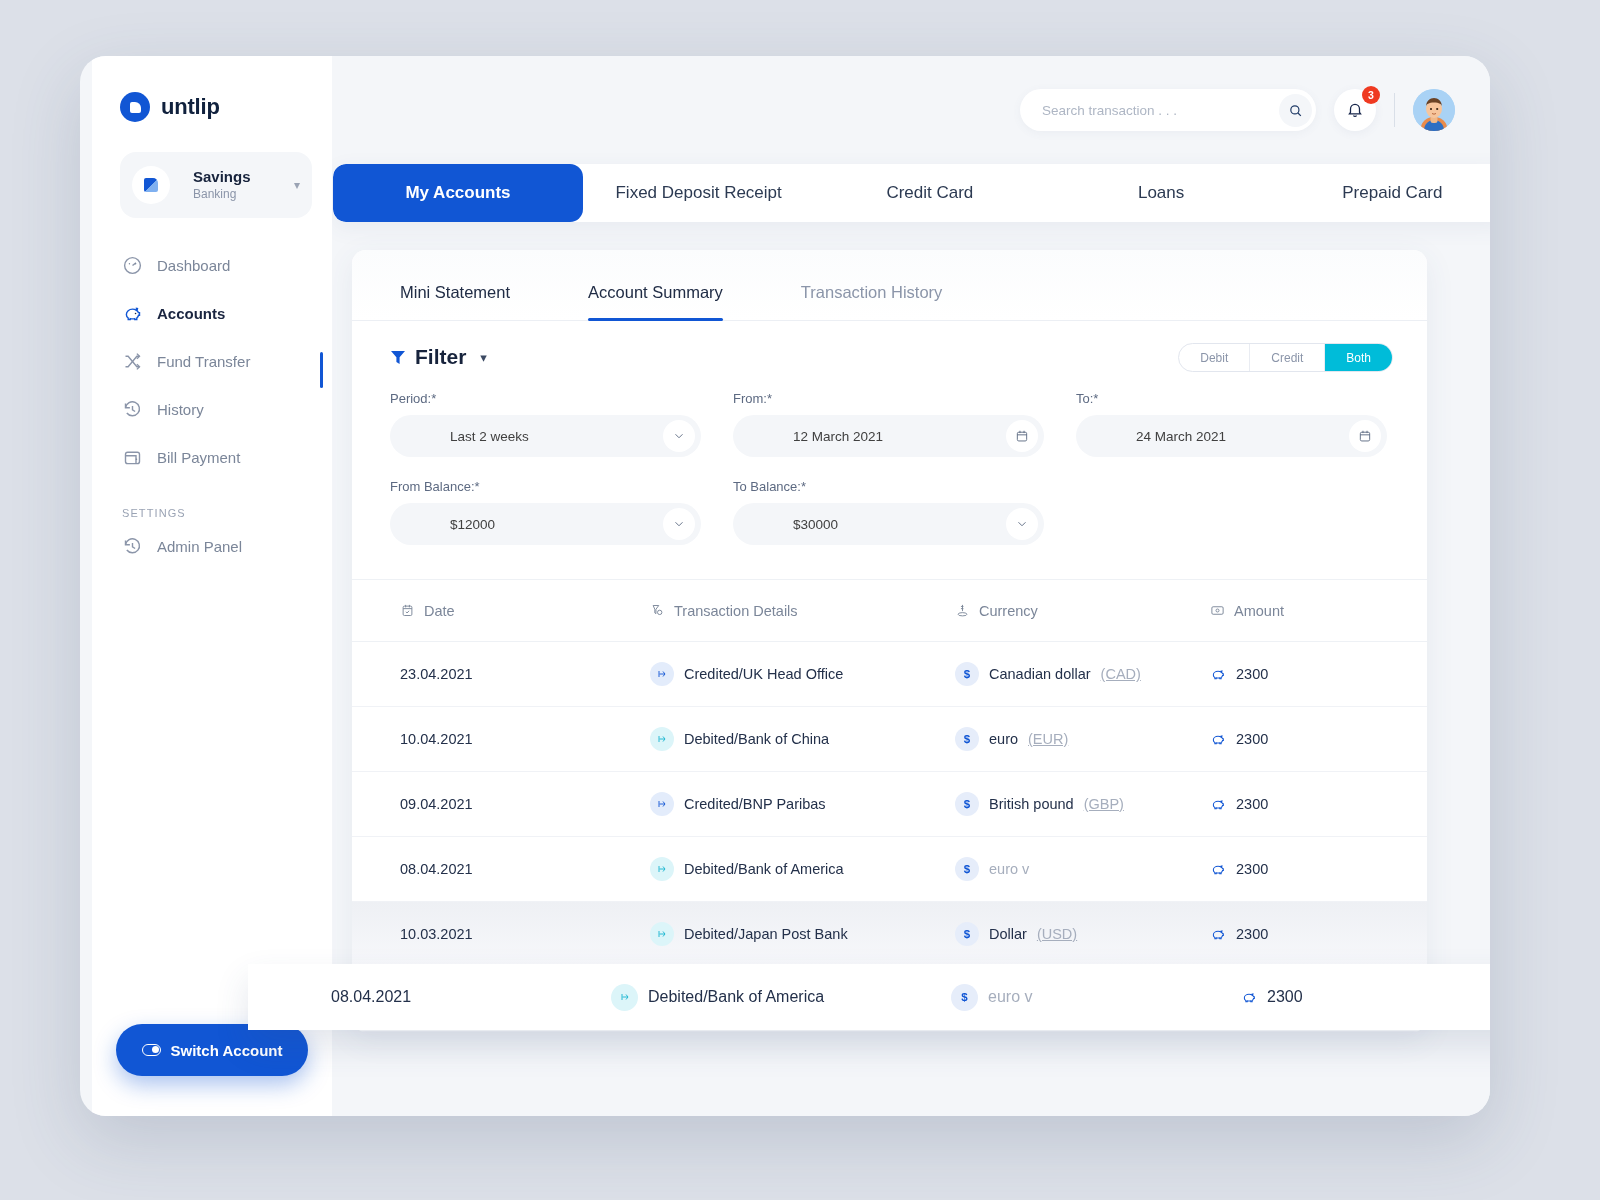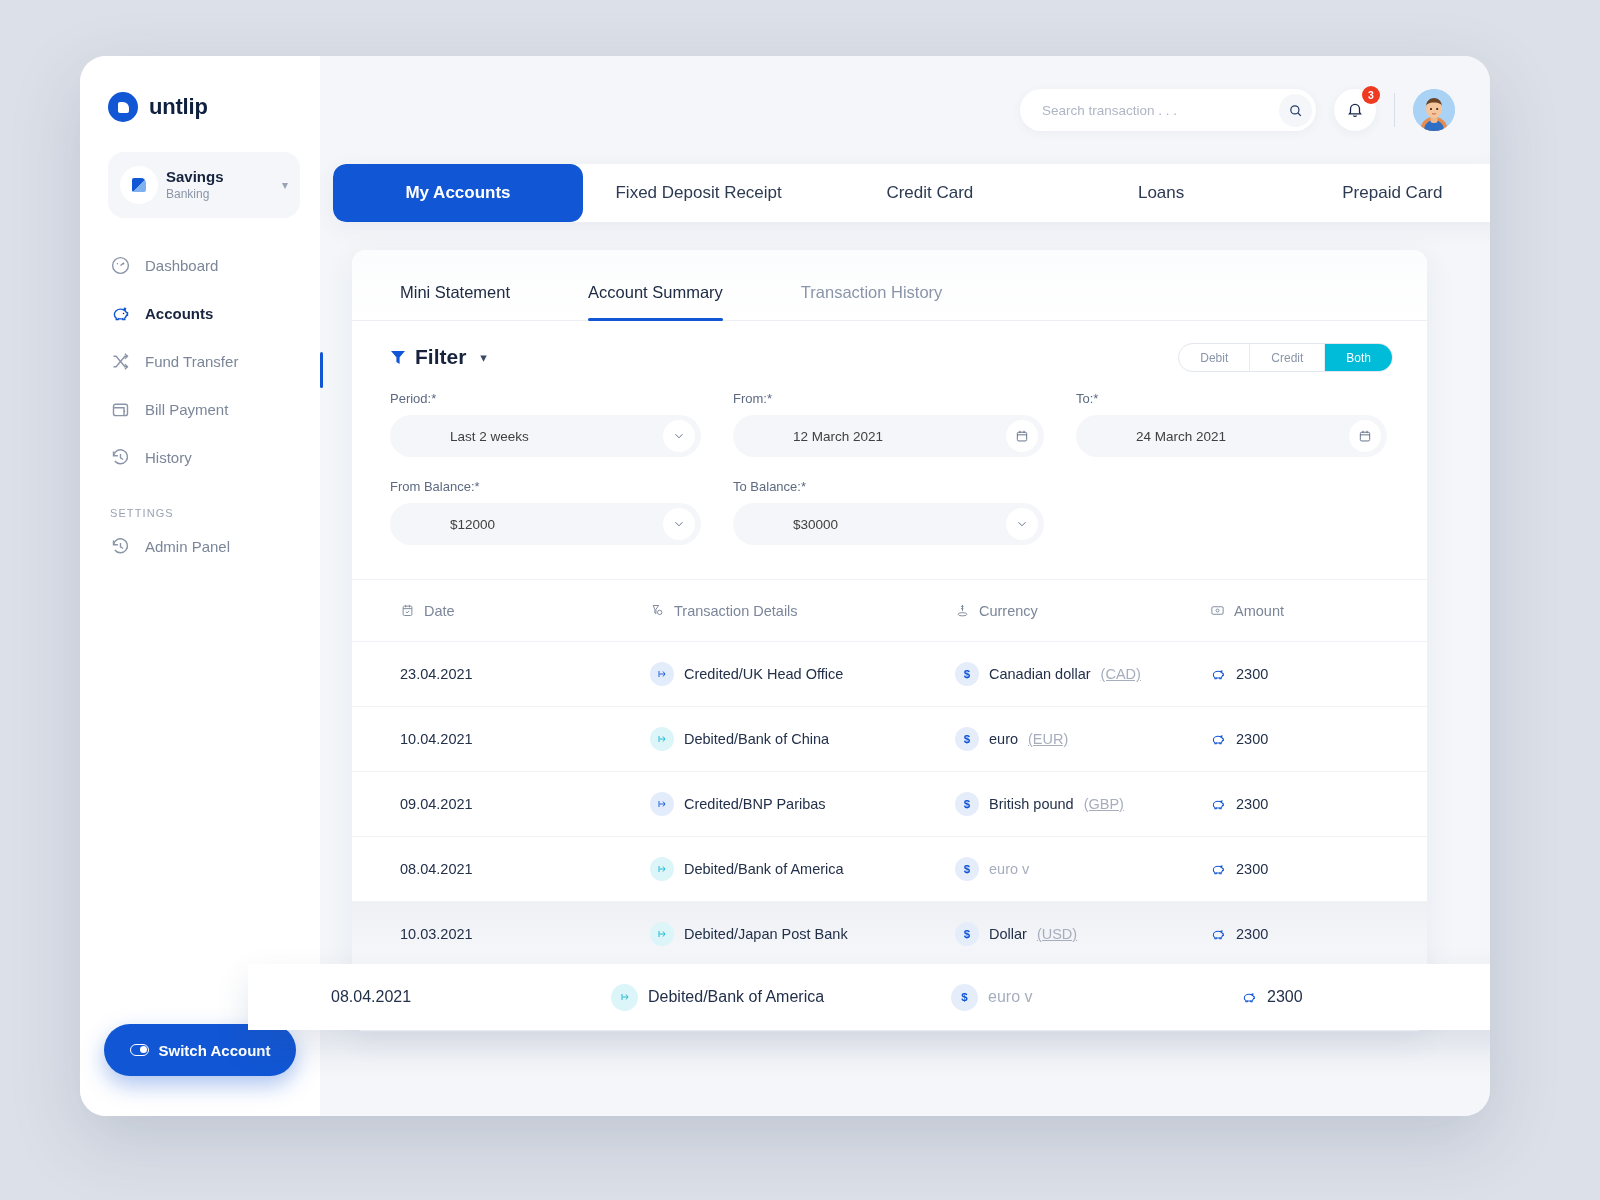--- a/index.html
+++ b/index.html
@@ -15,21 +15,21 @@
     left: 80px; top: 56px;
     width: 1410px; height: 1060px;
     background: #f4f6f9;
     border-radius: 26px;
     overflow: hidden;
     box-shadow: 0 24px 70px rgba(60,75,110,0.18);
   }
 
   
   .sidebar {
-    position: absolute; left: 0; top: 0;
+    position: absolute; left: 12px; top: 0;
     width: 240px; height: 100%;
     background: #ffffff;
     z-index: 5;
   }
   .brand {
     display: flex; align-items: center; gap: 11px;
     padding: 36px 0 0 28px;
   }
   .brand-mark {
     width: 30px; height: 30px; border-radius: 50%;
@@ -45,21 +45,21 @@
   .brand-name {
     font-size: 22px; font-weight: 700; color: #10213d;
     letter-spacing: -0.2px;
   }
 
   .acct-switch {
     margin: 30px 20px 0 28px;
     background: #f4f6f9;
     border-radius: 16px;
     padding: 14px 12px;
-    display: flex; align-items: center; gap: 8px;
+    display: flex; align-items: center; gap: 23px;
     cursor: pointer;
   }
   .acct-avatar {
     width: 38px; height: 38px; border-radius: 50%;
     background: #ffffff;
     display: flex; align-items: center; justify-content: center;
     flex-shrink: 0;
   }
   .acct-avatar i {
     display:block; width: 14px; height: 14px;
@@ -400,36 +400,36 @@
               <path d="M4 18h3l10-12h3"></path>
               <path d="M17 3l3 3-3 3"></path>
               <path d="M17 15l3 3-3 3"></path>
             </svg>
         </span>
         <span>Fund Transfer</span>
       </div>
       <div class="nav-item">
         <span class="ic">
           <svg viewBox="0 0 24 24">
+              <path d="M4 10a8 8 0 1 1 1.5 6"></path>
+              <path d="M4 5v5h5"></path>
+              <path d="M12 8v4.5l3 1.8"></path>
+            </svg>
+        </span>
+        <span>History</span>
+      </div>
+      <div class="nav-item">
+        <span class="ic">
+          <svg viewBox="0 0 24 24">
               <rect x="4" y="6" width="16" height="13" rx="2.5"></rect>
               <path d="M4 10h12v9"></path>
               <circle cx="16.5" cy="14" r="0.9" fill="currentColor" stroke="none"></circle>
             </svg>
         </span>
         <span>Bill Payment</span>
-      </div>
-      <div class="nav-item">
-        <span class="ic">
-          <svg viewBox="0 0 24 24">
-              <path d="M4 10a8 8 0 1 1 1.5 6"></path>
-              <path d="M4 5v5h5"></path>
-              <path d="M12 8v4.5l3 1.8"></path>
-            </svg>
-        </span>
-        <span>History</span>
       </div>
 
       <div class="nav-section">SETTINGS</div>
 
       <div class="nav-item">
         <span class="ic">
           <svg viewBox="0 0 24 24">
               <path d="M4 10a8 8 0 1 1 1.5 6"></path>
               <path d="M4 5v5h5"></path>
               <path d="M12 8v4.5l3 1.8"></path>

